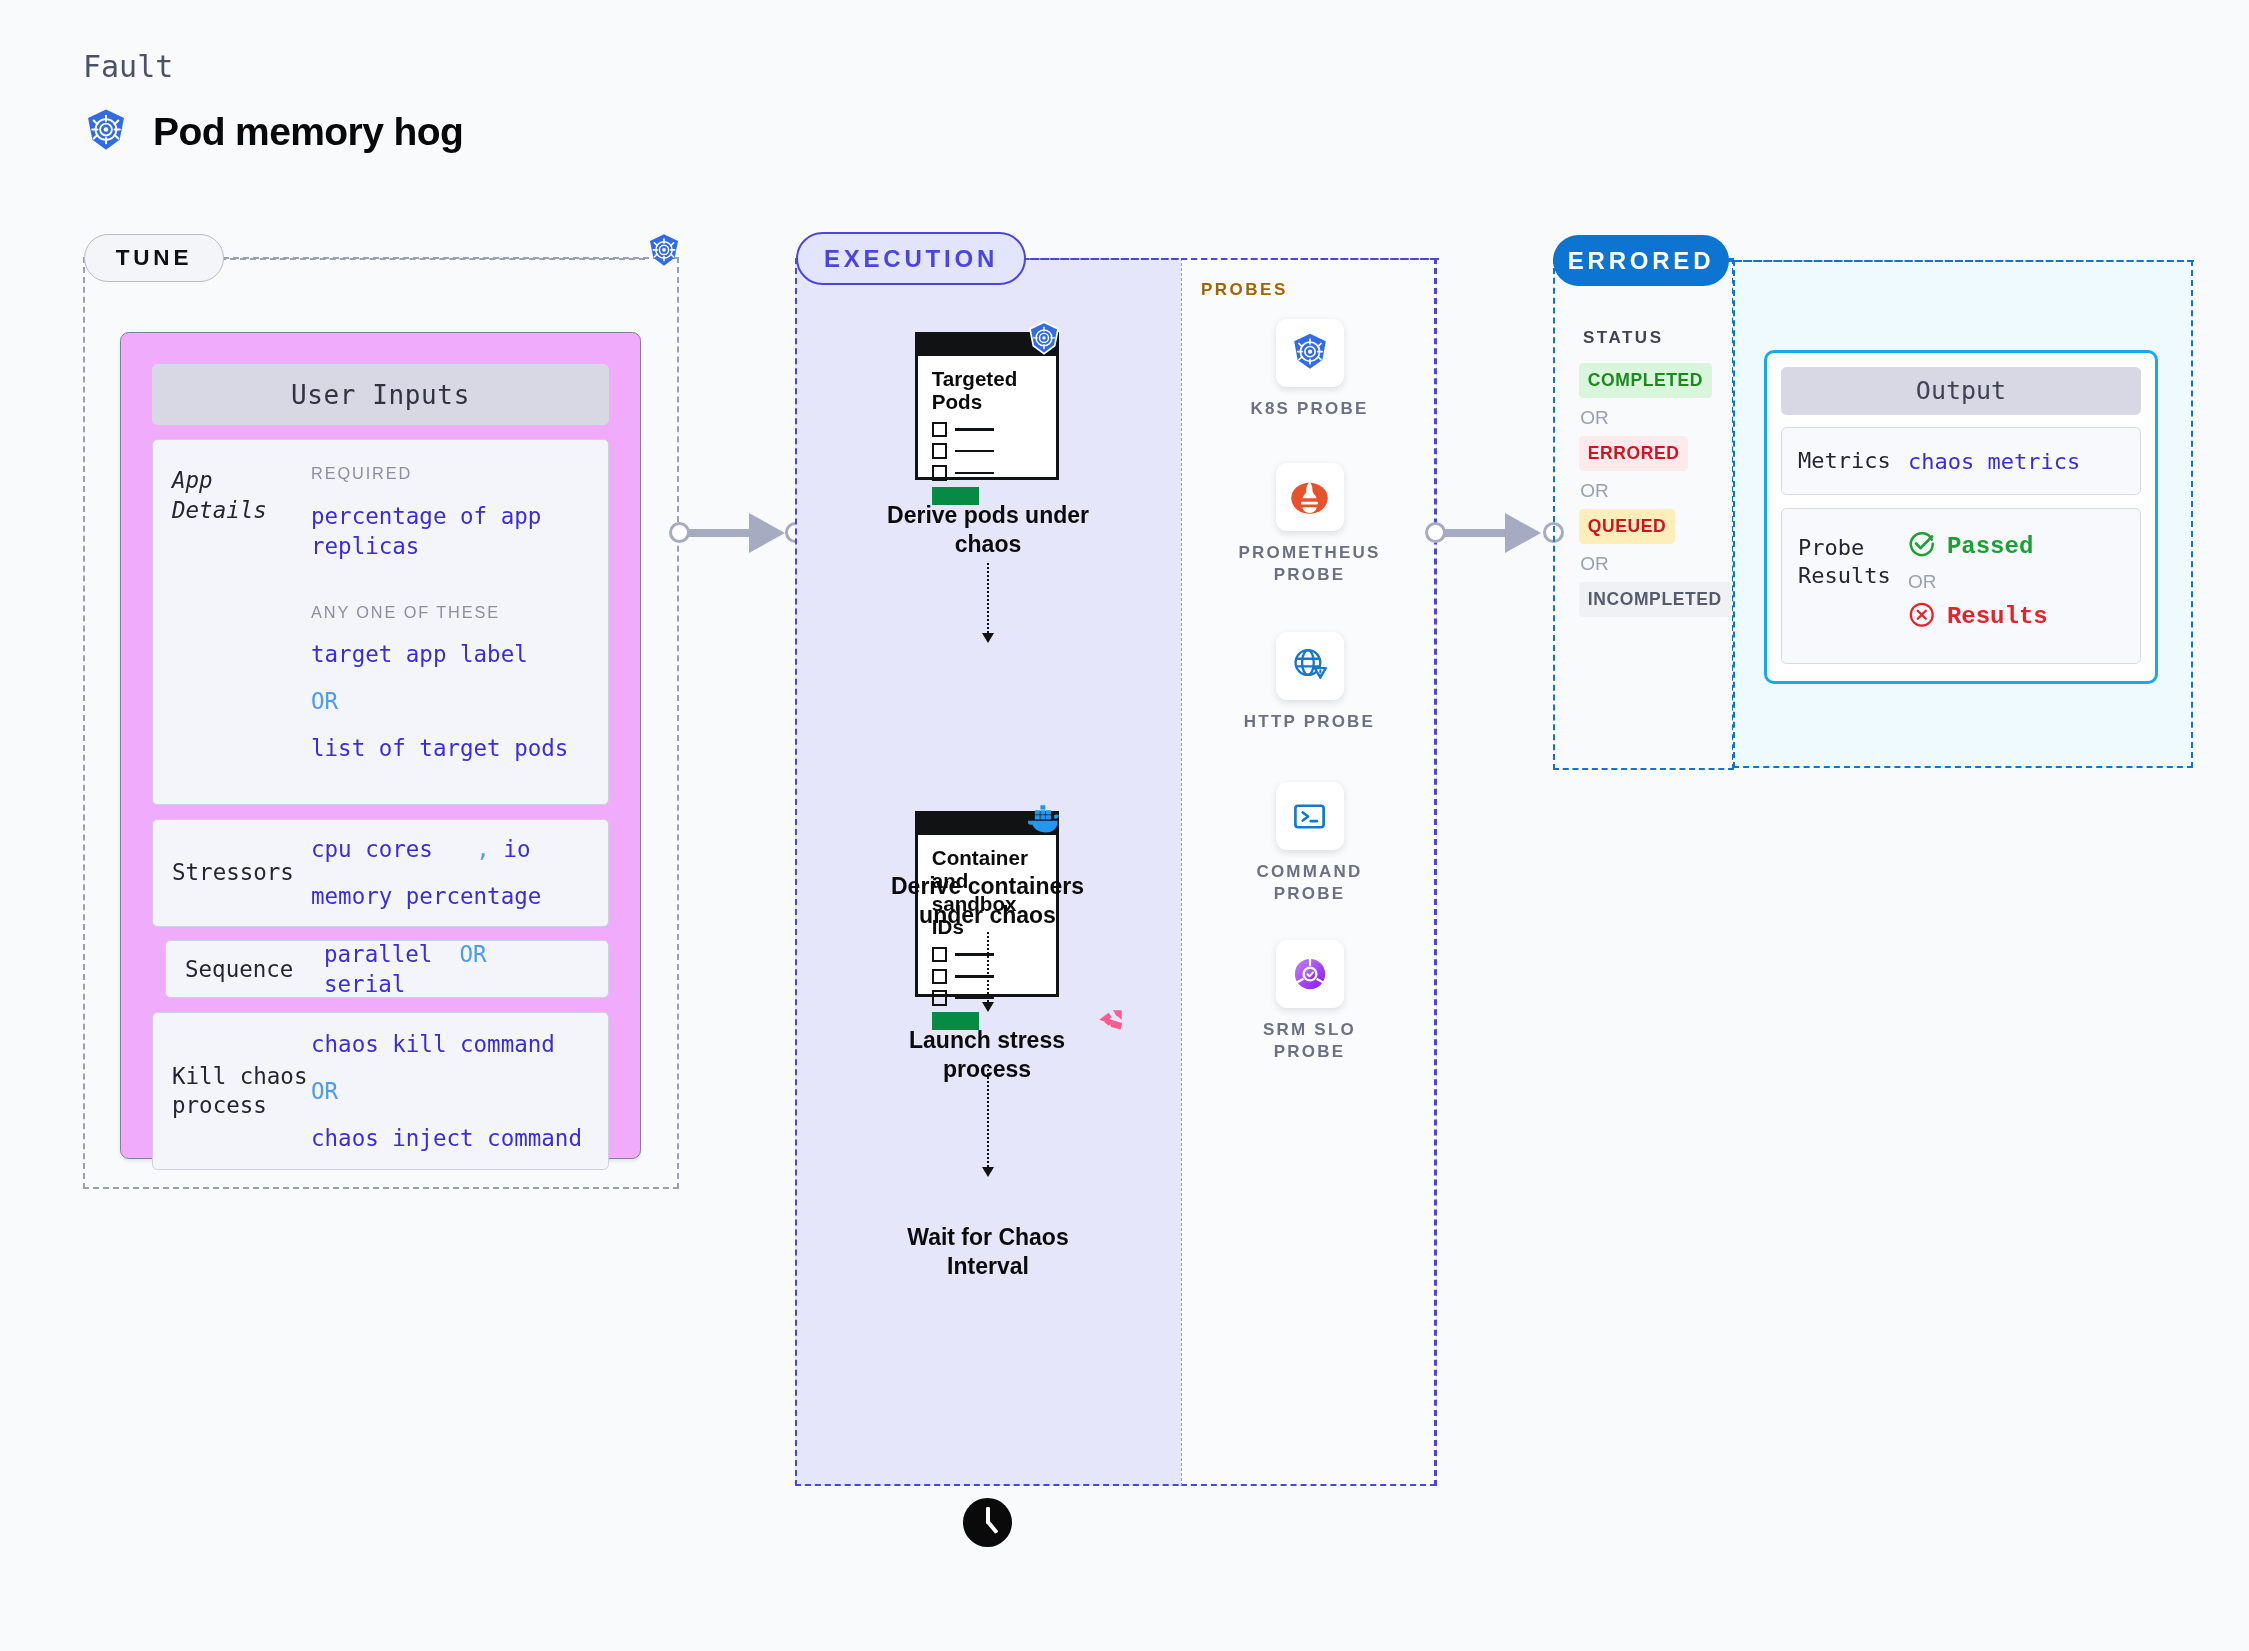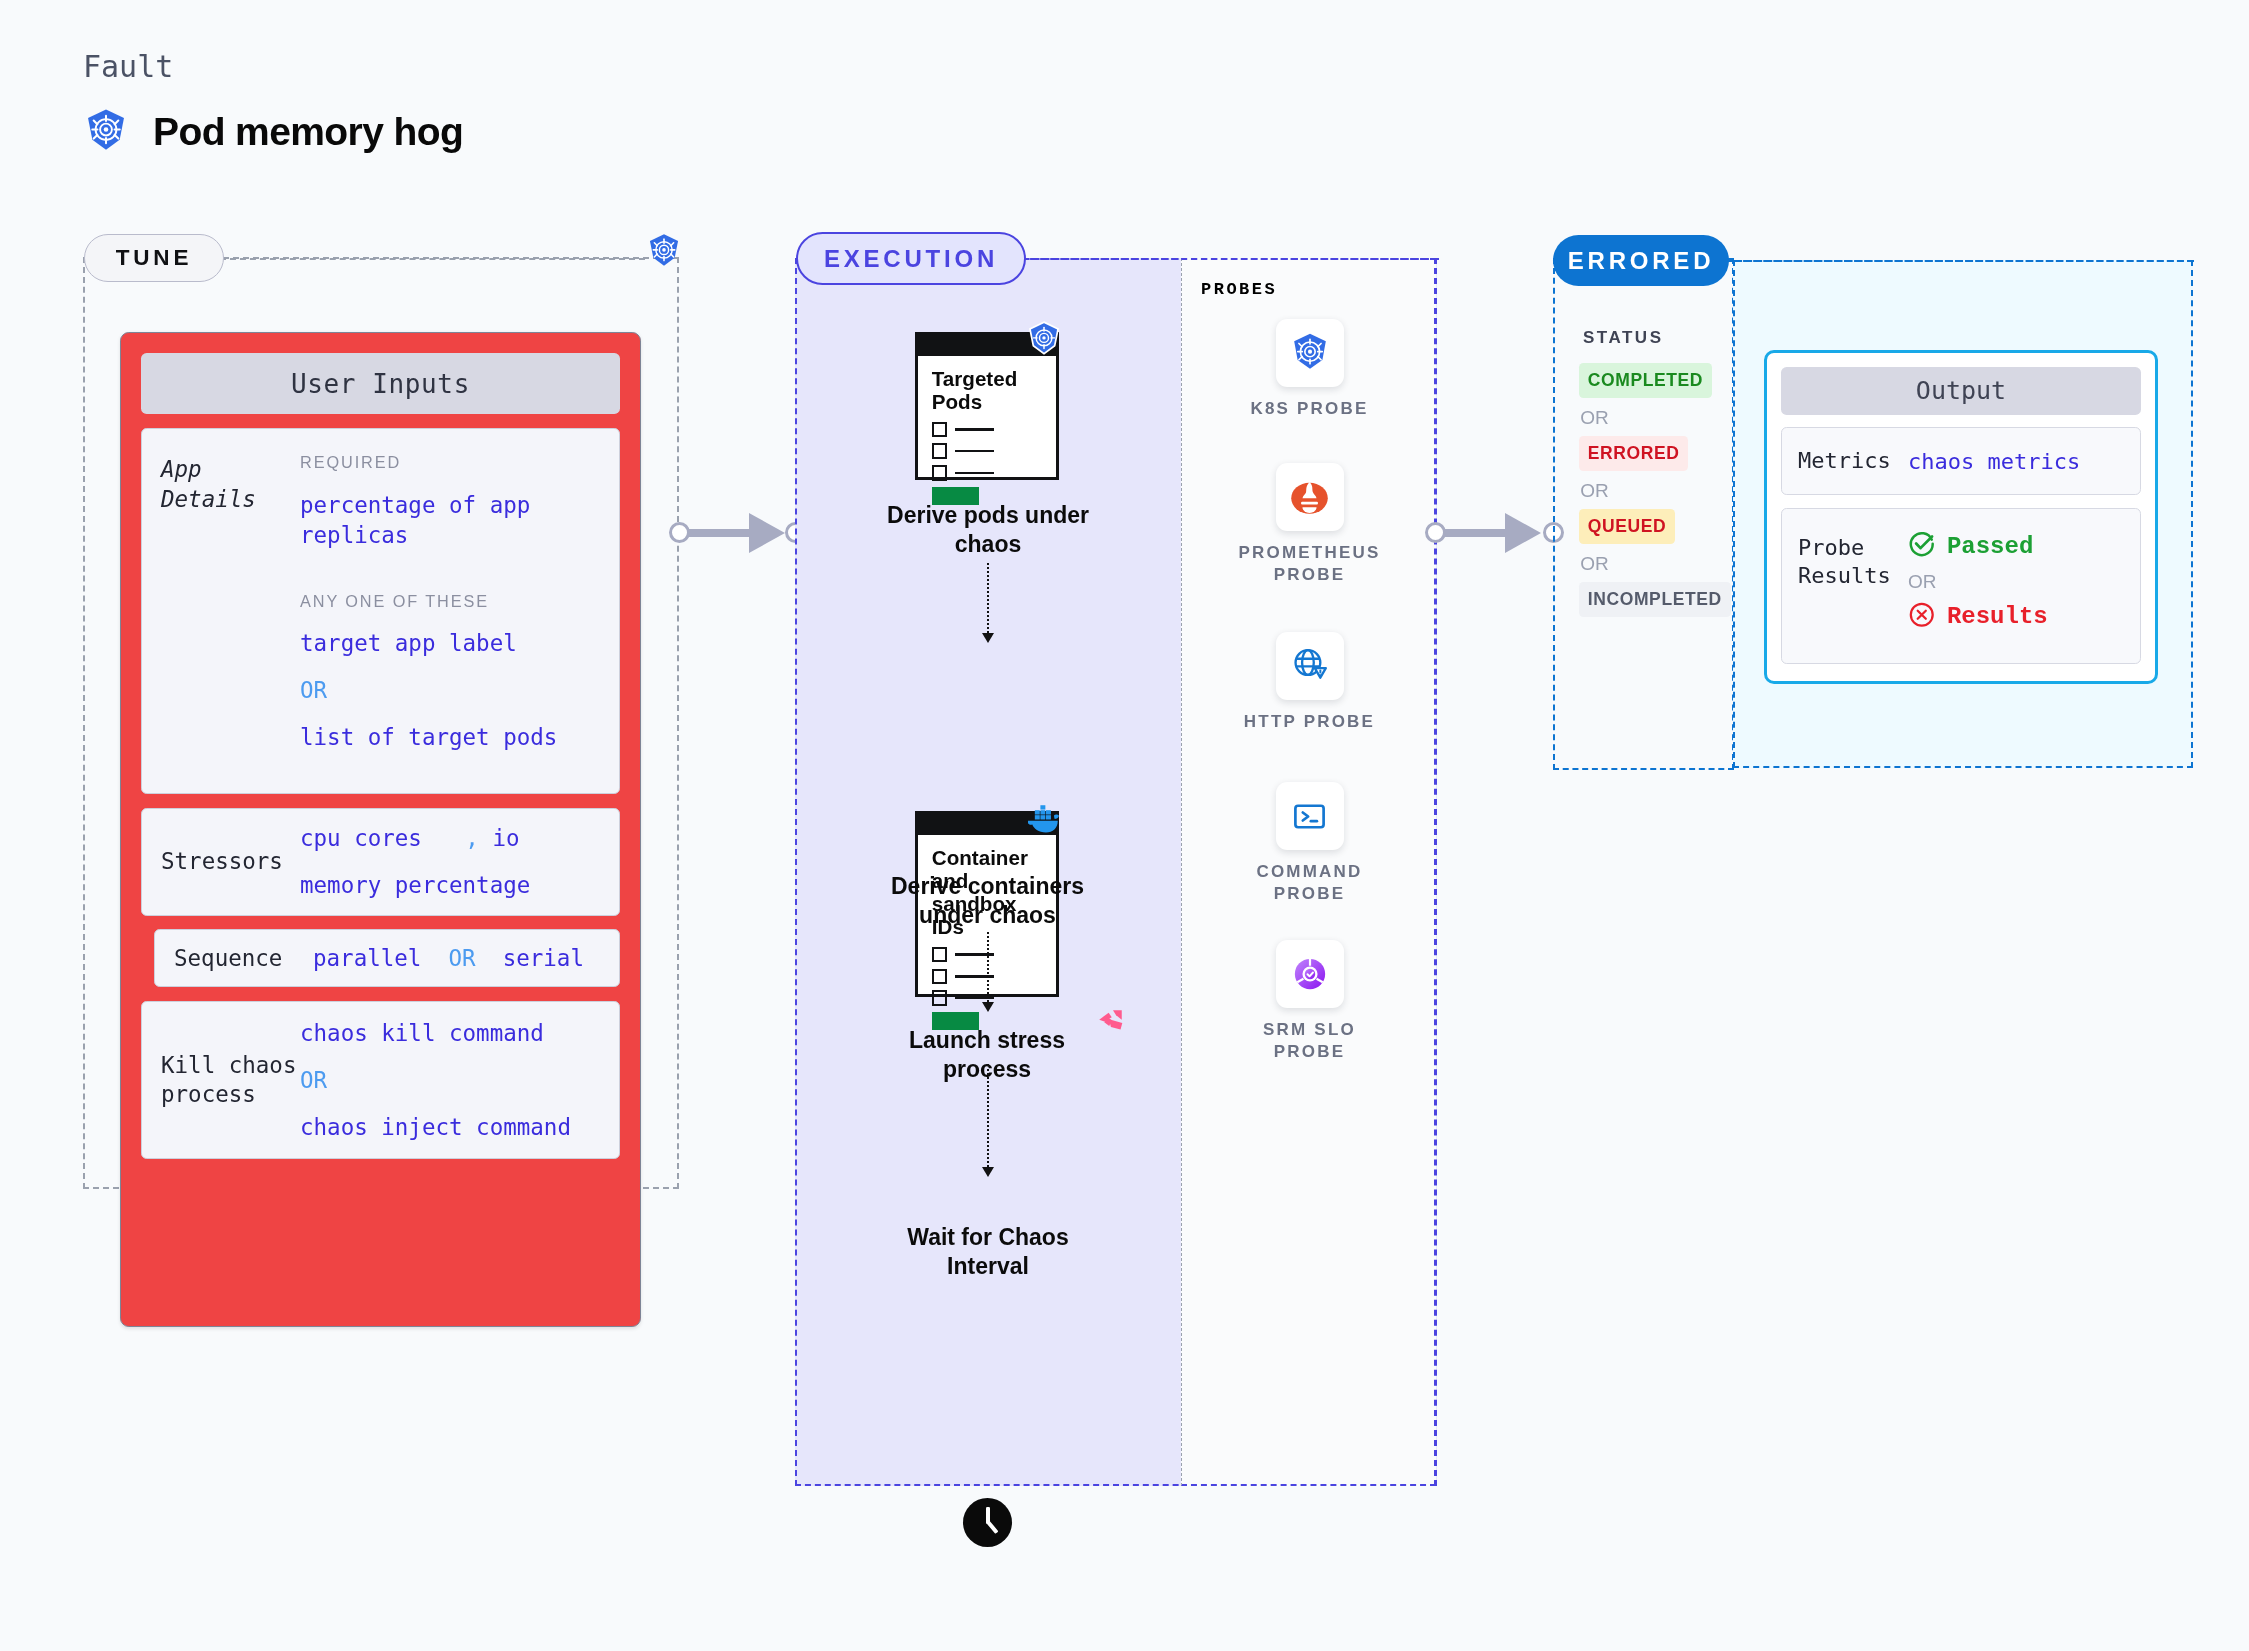--- a/index.html
+++ b/index.html
@@ -69,24 +69,24 @@
   #output-panel {
     left:1733px; top:260px; width:460px; height:508px;
     border:2.5px dashed #0d74d1; background:#eefaff;
   }
 
   
   .badge-connector { height:0; border-top-width:2.5px; border-top-style:dashed; z-index:2; }
 
   
   #user-inputs-card {
-    left:120px; top:332px; width:521px; height:995px;
-    background:#ef4444; border:1.9px solid #7e8496; border-radius:8.8px;
+    left:120px; top:332px; width:521px; height:827px;
+    background:#f0abfc; border:1.9px solid #7e8496; border-radius:8.8px;
     box-shadow:0 1.9px 3.8px rgba(0,0,0,0.10);
-    padding:20px;
+    padding:31px;
   }
   #user-inputs-header {
     height:61px; background:#d7d8e3; border-radius:5.6px;
     display:flex; align-items:center; justify-content:center;
     font-size:26px; color:#2f3342; letter-spacing:0.6px;
   }
   .io-row {
     margin-top:13.8px; background:#f4f5fa;
     border:1.3px solid #cdd0dc; border-radius:5.6px;
     display:flex; align-items:center;
@@ -146,22 +146,22 @@
   }
   #clock-icon .hand-h, #clock-icon .hand-m {
     position:absolute; background:#fff; border-radius:1.3px;
   }
   #clock-icon .hand-m { left:23px; top:8.8px; width:3.8px; height:17.5px; }
   #clock-icon .hand-h { left:23px; top:24px; width:3.8px; height:13.8px; transform:rotate(-40deg); transform-origin:top center; }
 
   
   #probes-title {
     left:1201px; top:280px;
-    font-family:Liberation Mono, monospace;
-    font-size:17px; letter-spacing:2.5px; color:#000000; font-weight:600;
+    font-family:Liberation Sans, sans-serif;
+    font-size:17px; letter-spacing:2.5px; color:#a16207; font-weight:600;
   }
   .probe-item { position:absolute; width:163px; text-align:center; }
   .probe-tile {
     width:68px; height:68px; margin:0 auto;
     background:#ffffff; border-radius:11.3px;
     box-shadow:0 2.5px 7.5px rgba(18,22,40,0.12);
     display:flex; align-items:center; justify-content:center;
   }
   .probe-label {
     margin-top:10.6px;

